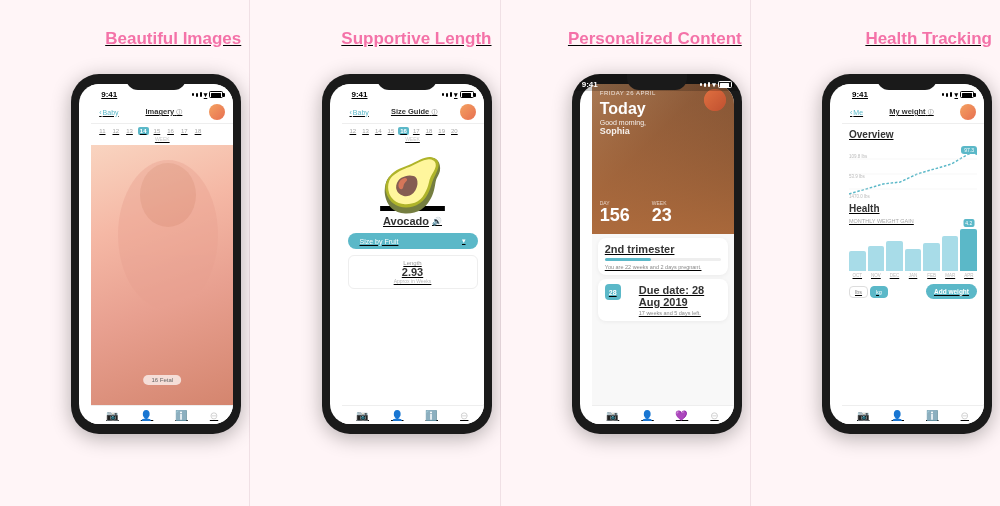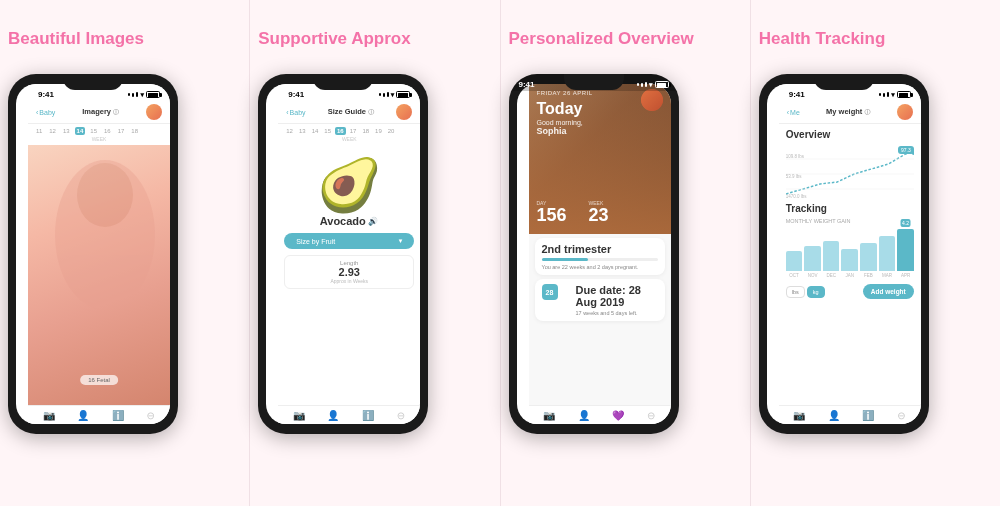--- a/index.html
+++ b/index.html
@@ -10,25 +10,26 @@
       display: flex;
       flex-direction: row;
       font-family: -apple-system, BlinkMacSystemFont, 'Helvetica Neue', Arial, sans-serif;
       overflow: hidden;
     }
 
     .panel {
       flex: 1;
       display: flex;
       flex-direction: column;
-      align-items: flex-start;
+      align-items: flex-end;
       padding: 18px 8px 0 8px;
       background: #fff5f7;
       border-right: 1px solid #f0e0e5;
       position: relative;
+      text-decoration: underline;
     }
     .panel:last-child { border-right: none; }
 
     .panel-title {
       font-size: 17px;
       font-weight: 700;
       color: #f472a8;
       text-align: center;
       line-height: 1.2;
       margin-bottom: 14px;
@@ -530,21 +531,21 @@
         <span class="bottom-nav-icon active">👤</span>
         <span class="bottom-nav-icon">ℹ️</span>
         <span class="bottom-nav-icon">⊖</span>
       </div>
     </div>
   </div>
 </div>
 
 <div class="panel">
   <div class="panel-title">Supportive
-Approx</div>
+Length</div>
 
   <div class="phone">
     <div class="phone-notch"></div>
     <div class="phone-screen">
       <div class="status-bar">
         <span class="time">9:41</span>
         <div class="status-icons">
           <div class="signal-bar"></div>
           <div class="signal-bar"></div>
           <div class="signal-bar"></div>
@@ -603,21 +604,21 @@
         <span class="bottom-nav-icon active">👤</span>
         <span class="bottom-nav-icon">ℹ️</span>
         <span class="bottom-nav-icon">⊖</span>
       </div>
     </div>
   </div>
 </div>
 
 <div class="panel">
   <div class="panel-title">Personalized
-Overview</div>
+Content</div>
 
   <div class="phone">
     <div class="phone-notch"></div>
     <div class="phone-screen">
       <div class="status-bar" style="background:rgba(0,0,0,0.2);position:absolute;top:0;left:0;right:0;z-index:5;color:#fff;">
         <span class="time" style="color:#fff;">9:41</span>
         <div class="status-icons">
           <div class="signal-bar" style="background:#fff"></div>
           <div class="signal-bar" style="background:#fff"></div>
           <div class="signal-bar" style="background:#fff"></div>
@@ -720,21 +721,21 @@
             <line x1="0" y1="45" x2="150" y2="45" stroke="#eee" stroke-width="0.5"></line>
           </svg>
           <div class="line-chart-label">97.3</div>
           <div style="position:absolute;left:0;top:0;font-size:4.5px;color:#bbb;display:flex;flex-direction:column;gap:15px;padding-top:10px;">
             <span>109.8 lbs</span>
             <span>53.9 lbs</span>
             <span>1470.0 lbs</span>
           </div>
         </div>
 
-        <div class="section-title">Tracking</div>
+        <div class="section-title">Health</div>
         <div class="history-subtitle">MONTHLY WEIGHT GAIN</div>
 
         <div class="bar-chart">
           <div class="bar-group">
             <div class="bar" style="height:20px;"></div>
             <span class="bar-day">OCT</span>
           </div>
           <div class="bar-group">
             <div class="bar" style="height:25px;"></div>
             <span class="bar-day">NOV</span>

